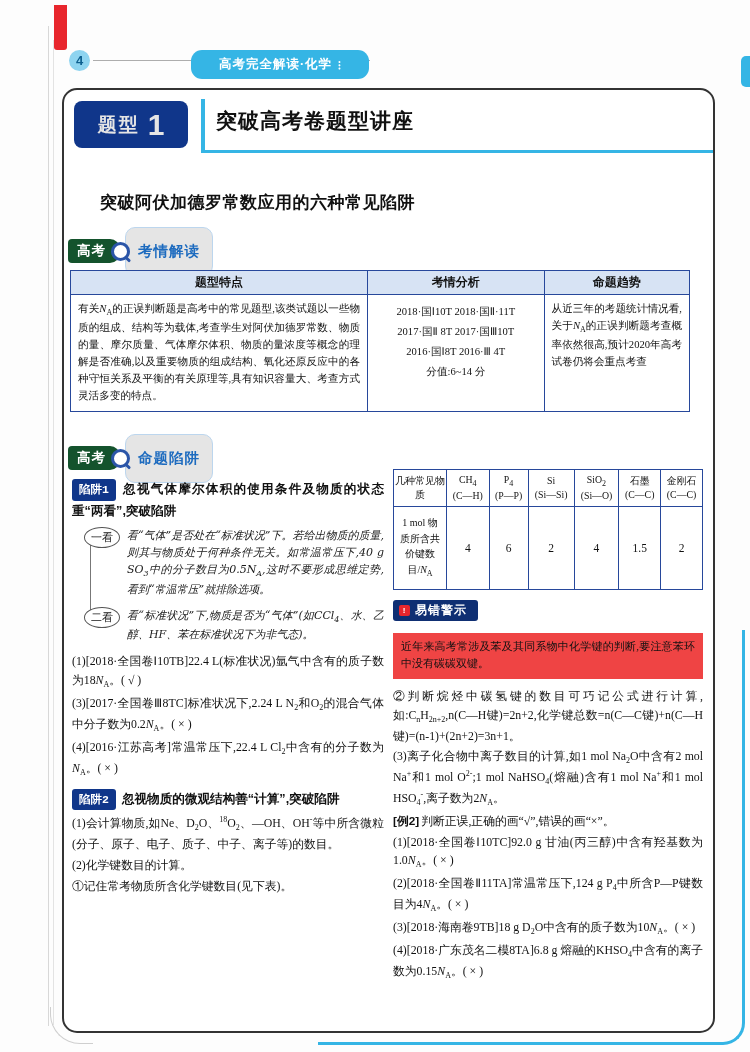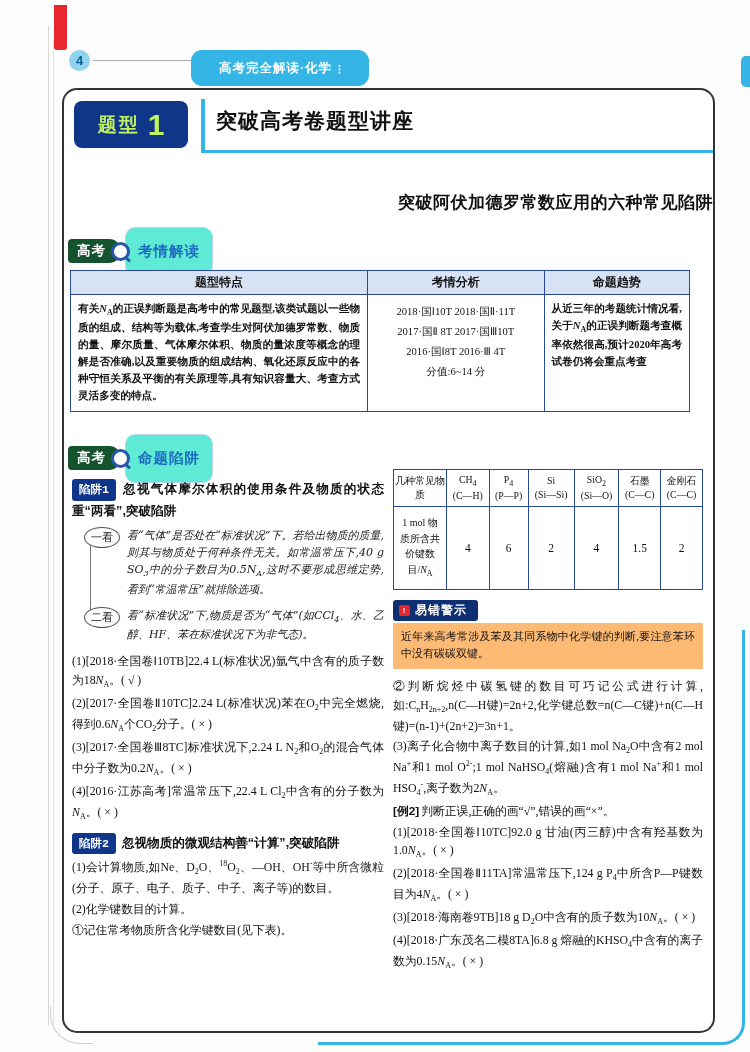--- a/index.html
+++ b/index.html
@@ -12,54 +12,54 @@
         border-bottom:1.5px solid #cfcfcf;border-bottom-left-radius:30px;}
   .edge-tab-red{position:absolute;left:54px;top:5px;width:13px;height:45px;background:#e8262d;border-radius:0 0 3px 3px;}
   .edge-tab-cyan{position:absolute;right:0;top:56px;width:9px;height:31px;background:#35b5e5;border-radius:5px 0 0 5px;}
   .bottom-frame{position:absolute;right:5px;bottom:7px;width:424px;height:412px;border-right:3px solid #35b5e5;
         border-bottom:3px solid #35b5e5;border-bottom-right-radius:22px;pointer-events:none;}
   
   .page-num-circle{position:absolute;left:69px;top:50px;width:21px;height:21px;border-radius:50%;
         background:#8ed4f0;color:#0d5f8f;font-family:"Liberation Sans",sans-serif;font-weight:bold;
         font-size:13px;display:flex;align-items:center;justify-content:center;}
   .topbar-line{position:absolute;left:93px;top:60px;width:277px;height:1px;background:#adadad;}
-  .topbar-badge{position:absolute;left:191px;top:50px;width:178px;height:36px;background:#35b5e5;border-radius:11px;
+  .topbar-badge{position:absolute;left:191px;top:50px;width:178px;height:29px;background:#35b5e5;border-radius:11px;
         color:#fff;font-family:"Liberation Sans",sans-serif;font-weight:bold;font-size:12.5px;letter-spacing:1px;
         display:flex;align-items:center;justify-content:center;gap:6px;}
   .badge-dots{font-size:11px;letter-spacing:0;}
   
   .main-box{position:absolute;left:62px;top:88px;width:649px;height:941px;background:#fff;
         border:2.5px solid #333;border-radius:15px;overflow:hidden;}
   .type-chip{position:absolute;left:10px;top:11px;width:114px;height:47px;background:#10368a;border-radius:8px;
-        display:flex;align-items:center;justify-content:center;gap:8px;color:#bef264;font-family:"Liberation Sans",sans-serif;}
+        display:flex;align-items:center;justify-content:center;gap:8px;color:#e5e5e5;font-family:"Liberation Sans",sans-serif;}
   .type-chip-label{font-size:19px;font-weight:bold;letter-spacing:2px;}
   .type-chip-num{font-size:30px;font-weight:bold;line-height:1;}
   .type-divider{position:absolute;left:137px;top:9px;width:4px;height:51px;background:#35b5e5;}
   .lecture-title{position:absolute;left:152px;top:17px;margin:0;font-size:21px;font-weight:bold;
         font-family:"Liberation Sans",sans-serif;letter-spacing:1px;}
   .lecture-underline{position:absolute;left:137px;top:60px;right:-1px;height:2.5px;background:#35b5e5;}
-  .main-title{position:absolute;top:101px;left:0;width:100%;text-align:right;margin:0;font-size:17px;
-        font-weight:bold;font-family:"Liberation Sans",sans-serif;letter-spacing:0.5px;}
+  .main-title{position:absolute;top:101px;left:0;width:100%;text-align:left;margin:0;font-size:17px;
+        font-weight:bold;font-family:"Liberation Sans",sans-serif;letter-spacing:0.5px;padding-left:36px;}
   
   .gk-badge{display:flex;align-items:center;height:24px;}
   .gk-badge.abs1{position:absolute;left:4px;top:149px;}
   .gk-left{background:#14532d;color:#fff;font-size:13.5px;font-weight:bold;font-family:"Liberation Sans",sans-serif;
         padding:3px 14px 3px 9px;border-radius:4px 10px 10px 4px;letter-spacing:1px;position:relative;z-index:1;}
   .gk-icon{width:13px;height:13px;border:3px solid #2b55a8;border-radius:50%;background:#fff;margin-left:-9px;
         position:relative;z-index:2;}
   .gk-icon::after{content:"";position:absolute;width:6px;height:3px;background:#2b55a8;right:-4px;bottom:-3px;
         transform:rotate(45deg);border-radius:2px;}
   .gk-label{color:#1d6bbf;font-weight:bold;font-size:14.5px;font-family:"Liberation Sans",sans-serif;
-        margin-left:-5px;padding:14px 12px;border:1px solid #bcd6ee;border-radius:10px;background:#5eead4;letter-spacing:1px;}
+        margin-left:-5px;padding:14px 12px;border:1px solid #bcd6ee;border-radius:10px;background:#e5e5e5;letter-spacing:1px;}
   
   .info-table{position:absolute;left:6px;top:180px;width:620px;border-collapse:collapse;border:1.5px solid #27489b;}
   .info-table th{background:#d7e3f4;border:1px solid #27489b;font-size:12px;padding:3px;
         font-family:"Liberation Sans",sans-serif;font-weight:bold;}
   .info-table td{border:1px solid #27489b;vertical-align:top;padding:6px 7px;font-size:10.6px;line-height:1.6;}
-  .info-table td.justify{text-align:justify;font-weight:bold;}
+  .info-table td.justify{text-align:justify;}
   .info-table td.center{text-align:center;}
   .info-table td.center div{margin:3px 0;}
   .info-table .score{margin-top:22px;}
   
   .col-left{position:absolute;left:8px;top:356px;width:312px;}
   .col-right{position:absolute;left:329px;top:346px;width:310px;}
   .trap-title{font-size:12.6px;font-weight:bold;font-family:"Liberation Sans",sans-serif;line-height:1.7;
         margin:9px 0 4px;text-align:justify;}
   .trap-tag{background:#10368a;color:#fff;font-size:11.5px;padding:1px 7px;border-radius:3px;margin-right:6px;
         font-family:Liberation Mono, monospace;font-weight:bold;display:inline-block;}
@@ -83,21 +83,21 @@
   .bond-table .bt-corner{width:50px;font-size:10px;}
   .bond-table .bt-label{font-size:10px;padding:4px 5px;line-height:1.55;}
   .bond-table .bt-val{font-size:11.5px;height:76px;}
   
   .warn{margin-top:9px;}
   .warn-badge{display:inline-flex;align-items:center;gap:5px;background:#0f2f73;color:#fff;font-size:12px;
         font-weight:bold;font-family:"Liberation Sans",sans-serif;padding:2px 11px 2px 6px;border-radius:3px;
         position:relative;z-index:1;letter-spacing:1px;}
   .warn-icon{width:11px;height:11px;background:#e8262d;border-radius:2px;color:#fff;font-size:8px;line-height:11px;
         text-align:center;display:inline-block;font-style:normal;}
-  .warn-box{background:#fdba74;padding:5px 8px 6px;font-size:11px;line-height:1.6;text-align:justify;margin-top:2px;}
+  .warn-box{background:#ef4444;padding:5px 8px 6px;font-size:11px;line-height:1.6;text-align:justify;margin-top:12px;}
 </style>
 </head>
 <body>
 
 <div class="page">
 
   <div class="bind-line1"></div>
   <div class="bind-line2"></div>
   <div class="curl"></div>
   <div class="edge-tab-red"></div>
@@ -167,21 +167,20 @@
           <span class="look-oval">一看</span>
           <div class="hand">看“气体”是否处在“标准状况”下。若给出物质的质量,则其与物质处于何种条件无关。如常温常压下,40 g SO<sub>3</sub>中的分子数目为0.5<i>N</i><sub>A</sub>,这时不要形成思维定势,看到“常温常压”就排除选项。</div>
         </div>
         <div class="look-row">
           <span class="look-oval">二看</span>
           <div class="hand">看“标准状况”下,物质是否为“气体”(如CCl<sub>4</sub>、水、乙醇、HF、苯在标准状况下为非气态)。</div>
         </div>
       </div>
 
       <p class="txt">(1)[2018·全国卷Ⅰ10TB]22.4 L(标准状况)氩气中含有的质子数为18<i>N</i><sub>A</sub>。( √ )</p>
-      <p class="txt">(2)[2017·全国卷Ⅱ10TC]2.24 L(标准状况)苯在O<sub>2</sub>中完全燃烧,得到0.6<i>N</i><sub>A</sub>个CO<sub>2</sub>分子。( × )</p>
       <p class="txt">(3)[2017·全国卷Ⅲ8TC]标准状况下,2.24 L N<sub>2</sub>和O<sub>2</sub>的混合气体中分子数为0.2<i>N</i><sub>A</sub>。( × )</p>
       <p class="txt">(4)[2016·江苏高考]常温常压下,22.4 L Cl<sub>2</sub>中含有的分子数为<i>N</i><sub>A</sub>。( × )</p>
 
       <p class="trap-title">
         <span class="trap-tag">陷阱2</span><b>忽视物质的微观结构善“计算”,突破陷阱</b>
       </p>
       <p class="txt">(1)会计算物质,如Ne、D<sub>2</sub>O、<sup>18</sup>O<sub>2</sub>、—OH、OH<sup>-</sup>等中所含微粒(分子、原子、电子、质子、中子、离子等)的数目。</p>
       <p class="txt">(2)化学键数目的计算。</p>
       <p class="txt">①记住常考物质所含化学键数目(见下表)。</p>
     </div>

